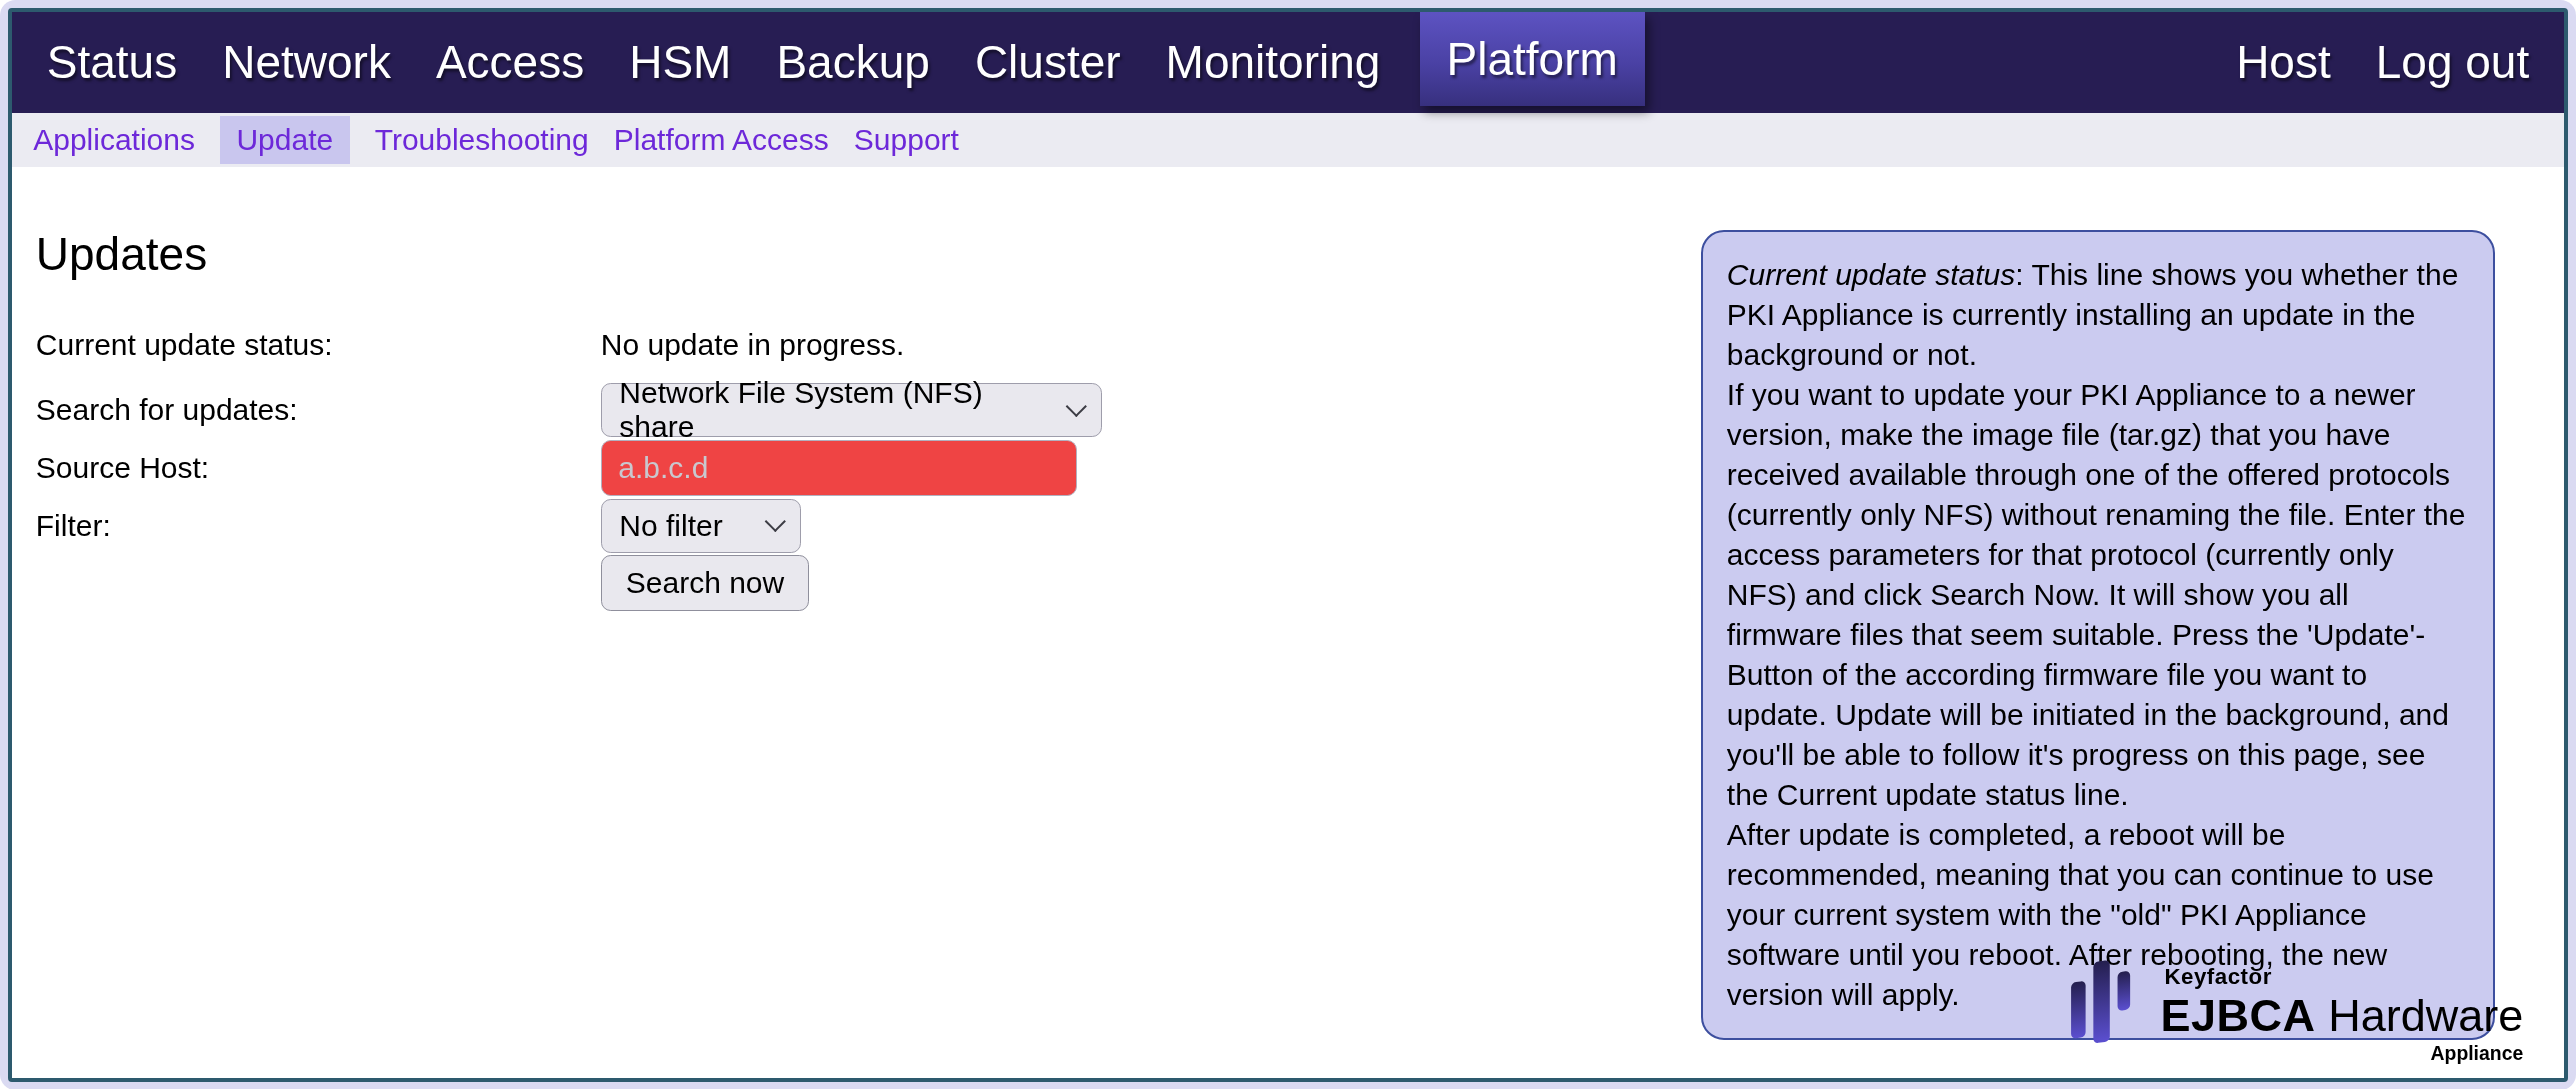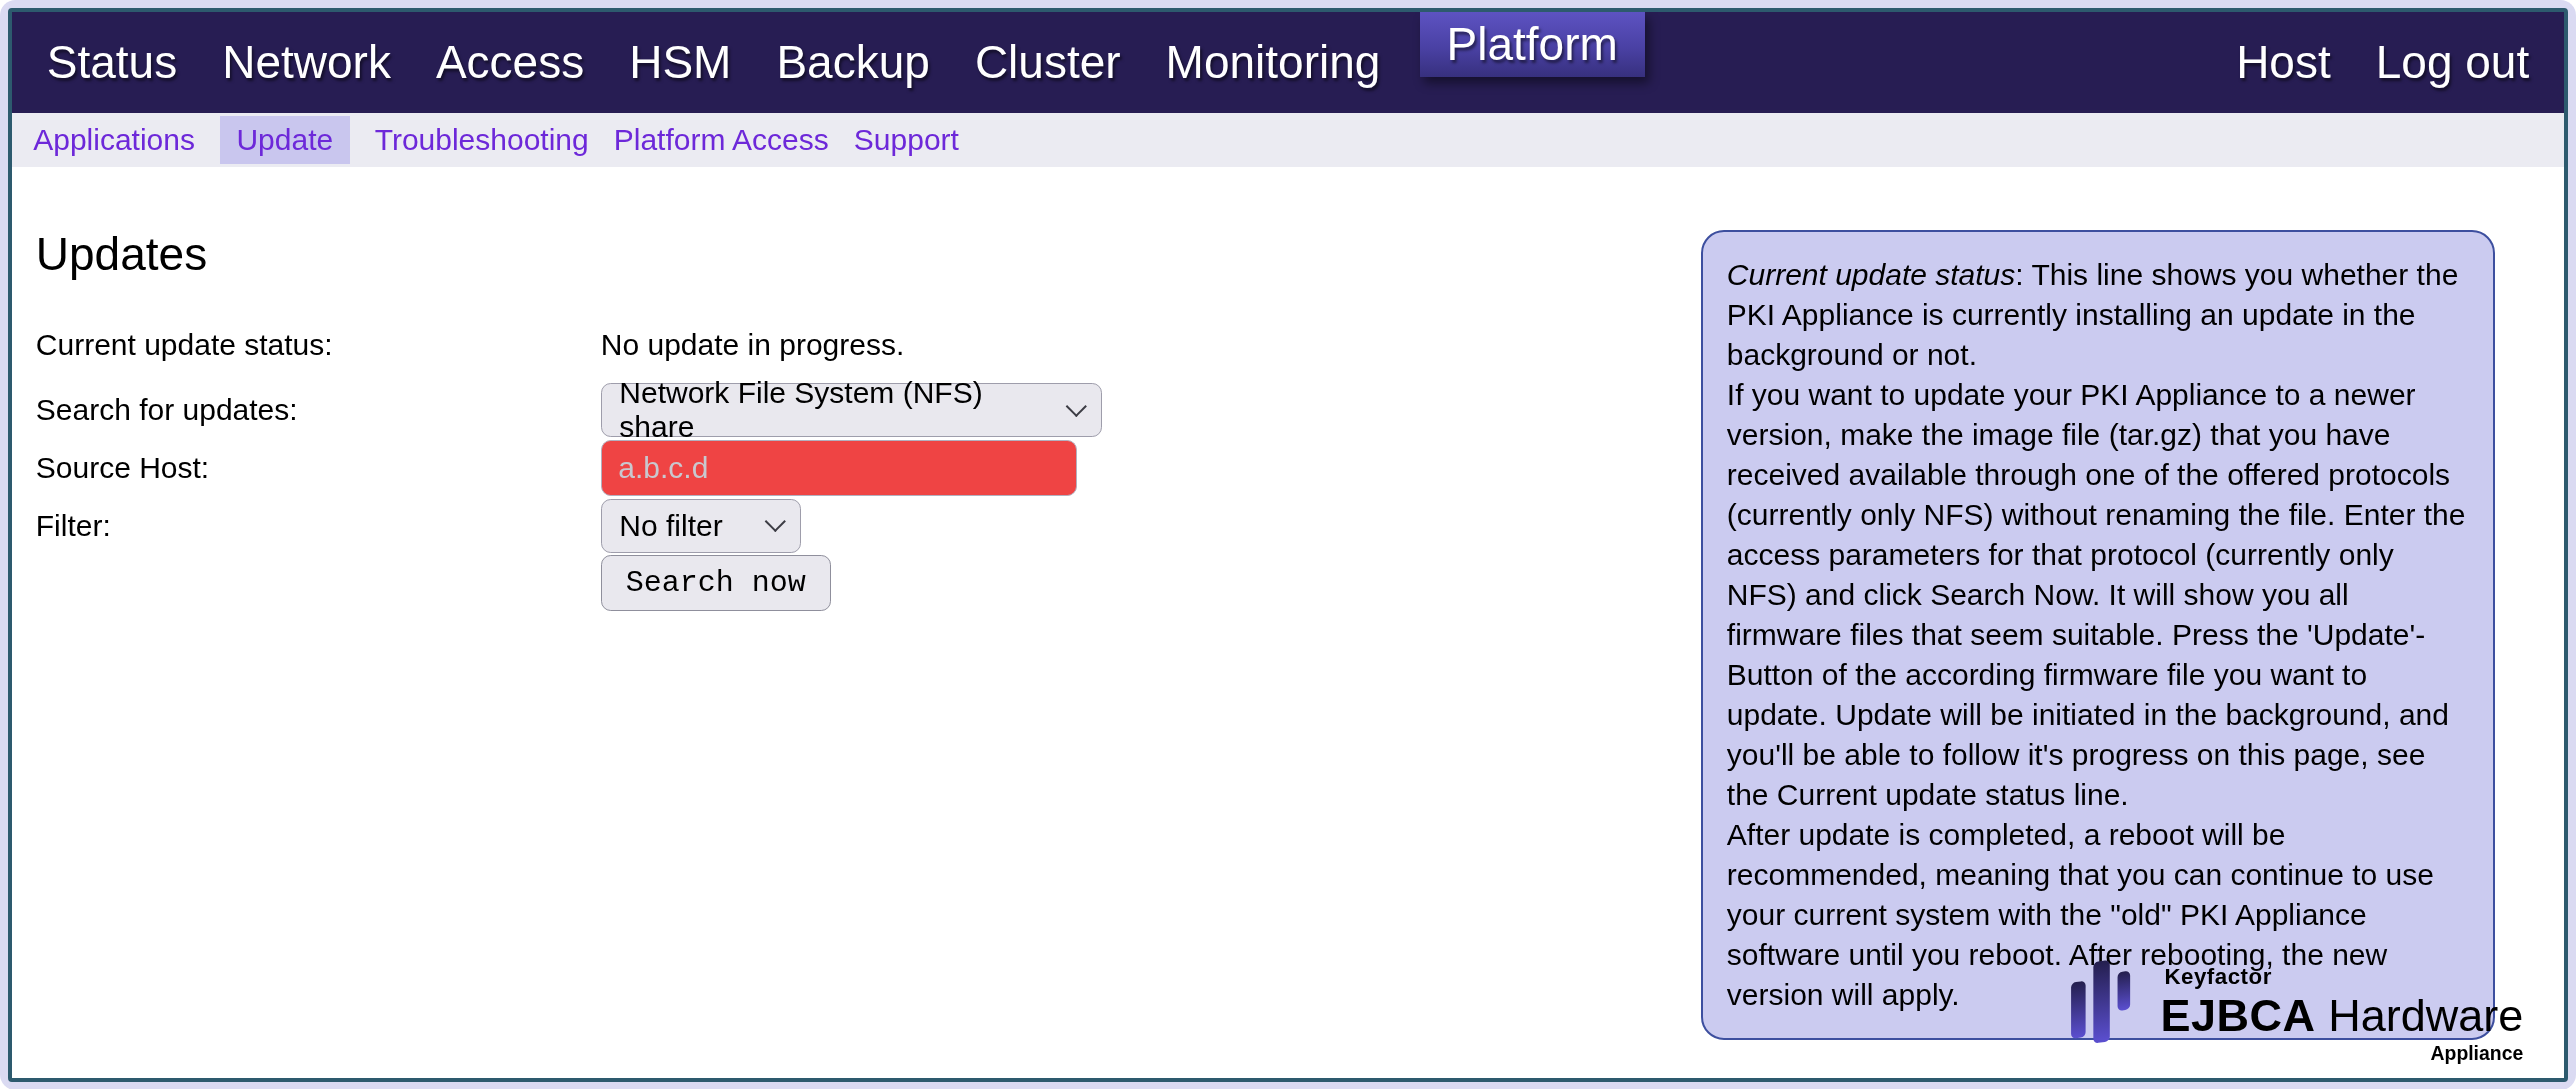--- a/index.html
+++ b/index.html
@@ -36,21 +36,21 @@
     font-size:46px;
     color:#ffffff;
     white-space:nowrap;
   }
   .nav-item {
     text-shadow:1.9px 2.9px 2.9px rgba(0,0,0,.5);
     cursor:pointer;
   }
   .nav-item.active {
     align-self:flex-start;
-    height:65px;
+    height:94px;
     display:flex;
     align-items:center;
     padding:0 27px;
     margin:0 -5.8px;
     background:linear-gradient(180deg,#5d53c2 0%,#4a41a4 55%,#37307e 100%);
     box-shadow:3.9px 5.8px 9.7px rgba(0,0,0,.45);
   }
   .topnav-spacer { flex:1; }
 
   
@@ -123,21 +123,21 @@
     outline:none;
   }
   .text-input::placeholder { color:#c9c8cf; }
   .btn {
     height:56px;
     background:#e9e8ee;
     border:1.9px solid #8f8f9c;
     border-radius:9.7px;
     padding:0 24px;
     font-size:30px;
-    font-family:Liberation Mono, monospace;
+    font-family:Liberation Sans, sans-serif;
     color:#000;
     cursor:pointer;
   }
 
   
   .help-box {
     position:absolute;
     left:1689px; top:218px;
     width:794px;
     background:#cbcbf0;

